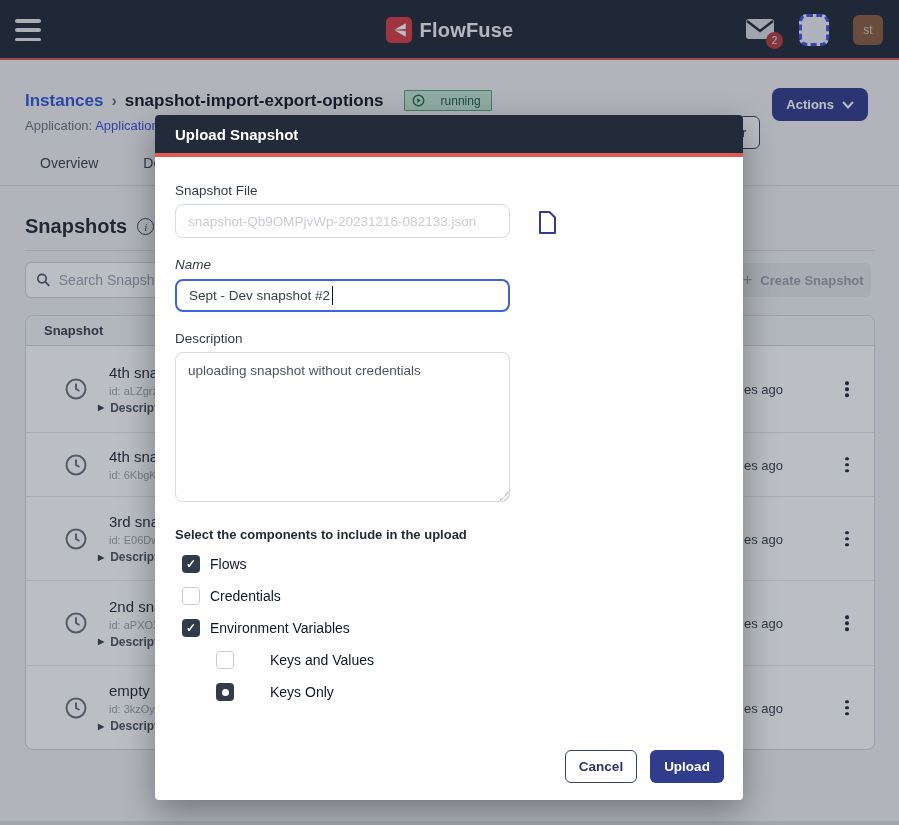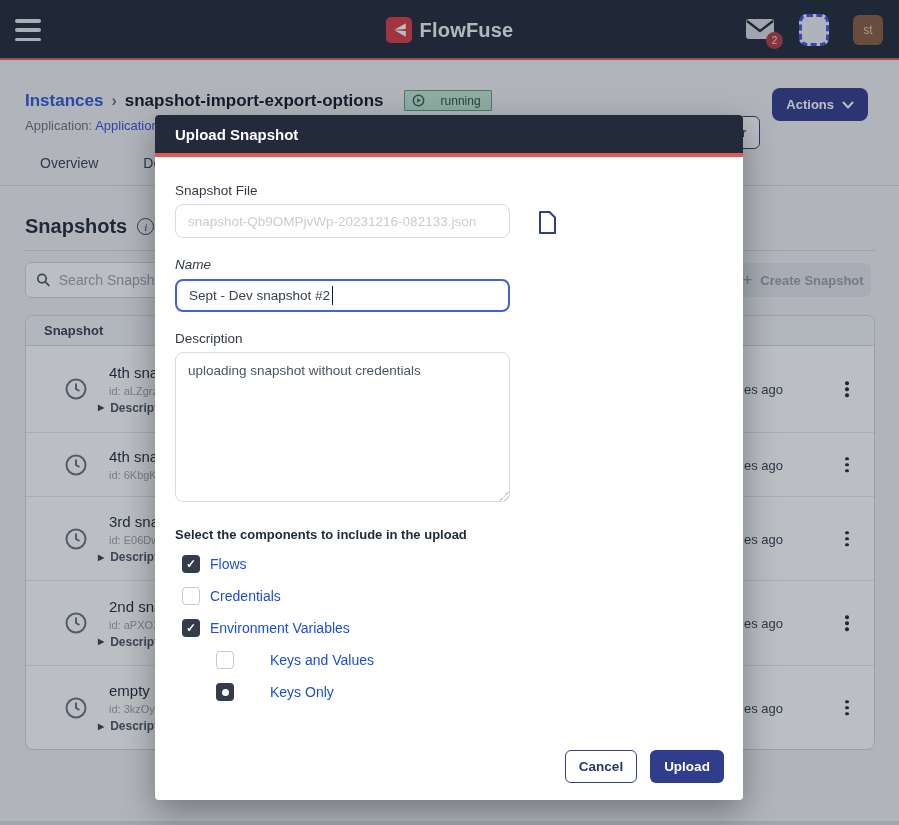--- a/index.html
+++ b/index.html
@@ -89,21 +89,21 @@
       linear-gradient(135deg, transparent 0 50%, #C6CAD0 50% 56%, transparent 56% 72%, #C6CAD0 72% 78%, transparent 78%); pointer-events:none; }
 
   .components-label { position:absolute; left:20px; top:412px; font-size:13px; font-weight:bold; color:#1F2937; }
   .cbrow { position:absolute; display:flex; align-items:center; gap:10px; cursor:pointer; }
   .cbrow.base { left:27px; } .cbrow.sub { left:61px;gap:36px; }
   .cb { width:18px; height:18px; border-radius:4px; flex:0 0 auto; display:flex; align-items:center; justify-content:center; }
   .cb.on { background:#333C4A; }
   .cb.off { background:#FFF; border:1.5px solid #C7CBD1; }
   .cb .tick { color:#FFF; font-size:12px; font-weight:bold; line-height:1; }
   .cb .dot { width:7px; height:7px; border-radius:50%; background:#FFF; }
-  .cbl { font-size:14px; color:#1d4ed8; }
+  .cbl { font-size:14px; color:#0f172a; }
 
   .modal-footer { position:absolute; left:0; top:635px; width:100%; height:33px; }
   .btn-cancel { position:absolute; left:410px; top:0; width:72px; height:33px; background:#FFF; border:1.5px solid #35407A; border-radius:6px; color:#2B3668; font-size:13.5px; font-weight:bold; cursor:pointer; }
   .btn-upload { position:absolute; left:495px; top:0; width:74px; height:33px; background:#303C8C; border:none; border-radius:6px; color:#FFF; font-size:13.5px; font-weight:bold; cursor:pointer; }
 
   svg { display:block; }
 </style>
 </head>
 <body>
 

